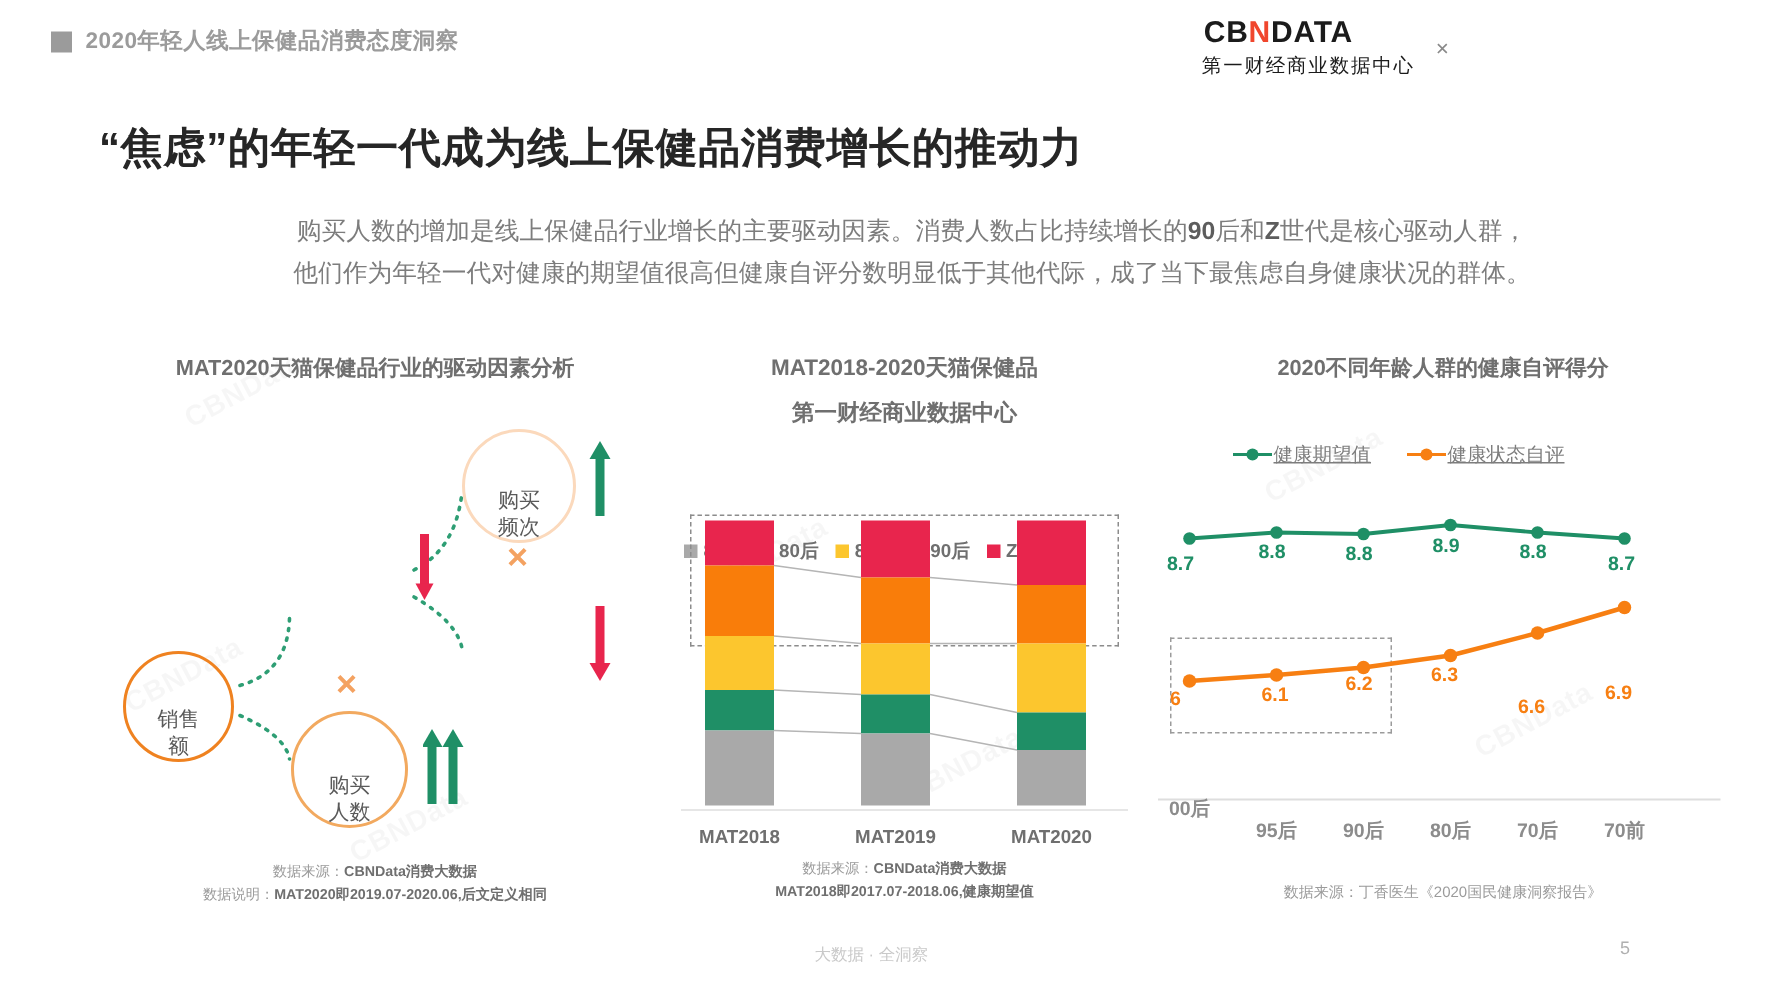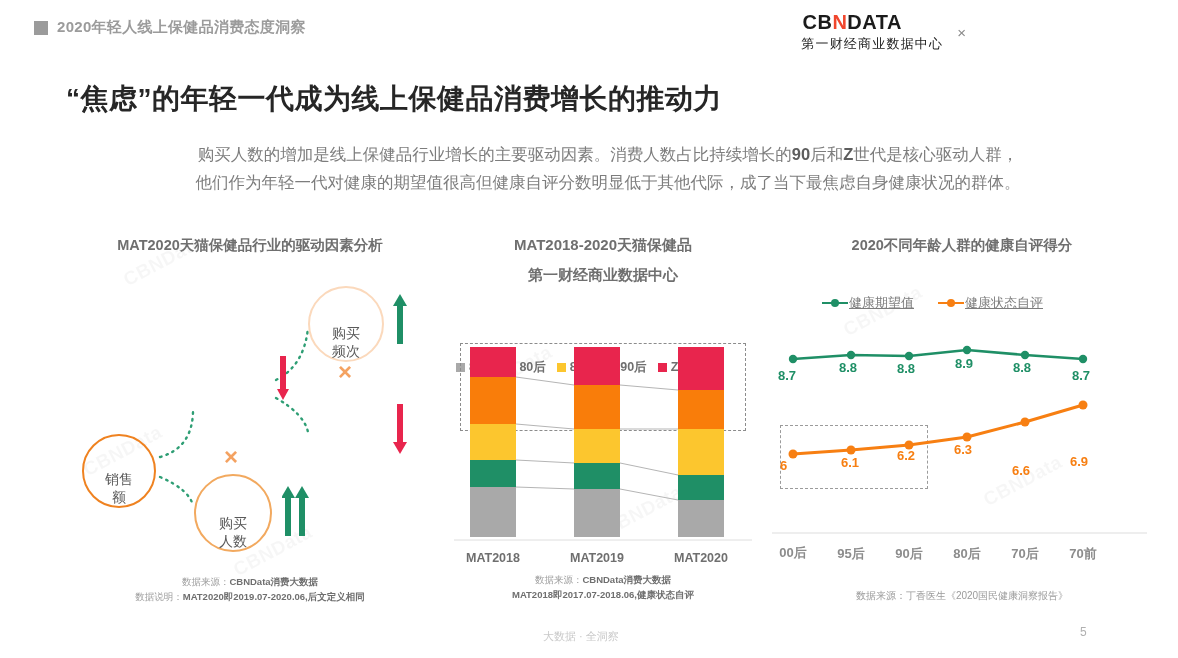--- a/index.html
+++ b/index.html
@@ -219,21 +219,21 @@
     <div class="seg" style="top:160px; height:37px; background:#a9a9a9;"></div>
   </div>
 
   <div class="xlbl" style="left:5px;   top:211px;">MAT2018</div>
   <div class="xlbl" style="left:109px; top:211px;">MAT2019</div>
   <div class="xlbl" style="left:213px; top:211px;">MAT2020</div>
 </div>
 
 <div class="note" style="left:448px; top:572px; width:310px;">
   <div><span>数据来源：</span><b>CBNData消费大数据</b></div>
-  <div><b>MAT2018即2017.07-2018.06,健康状态自评</b></div>
+  <div><b>MAT2018即2017.07-2018.06,健康期望值</b></div>
 </div>
 
 <div class="panel-title" style="left:762px; top:236px; width:400px;">2020不同年龄人群的健康自评得分</div>
 
 <div class="rlgd" style="left:822px; top:294px;">
   <div class="rlgi">
     <span class="rdash" style="background:#1f8f66">
         <span class="rdot" style="background:#1f8f66"></span>
       </span>
     <span>健康期望值</span>
@@ -277,21 +277,21 @@
   <div class="vlbl" style="color:#1f8f66; left:251px; top:30px;">8.8</div>
   <div class="vlbl" style="color:#1f8f66; left:310px; top:38px;">8.7</div>
 
   <div class="vlbl" style="color:#f77f12; left:18px;  top:128px;">6</div>
   <div class="vlbl" style="color:#f77f12; left:79px;  top:125px;">6.1</div>
   <div class="vlbl" style="color:#f77f12; left:135px; top:118px;">6.2</div>
   <div class="vlbl" style="color:#f77f12; left:192px; top:112px;">6.3</div>
   <div class="vlbl" style="color:#f77f12; left:250px; top:97px;margin-top:36px;">6.6</div>
   <div class="vlbl" style="color:#f77f12; left:308px; top:80px;margin-top:44px;">6.9</div>
 
-  <div class="axlbl" style="left:1px;   top:214px;">00后</div>
+  <div class="axlbl" style="left:1px;   top:200px;">00后</div>
   <div class="axlbl" style="left:59px;  top:215px;">95后</div>
   <div class="axlbl" style="left:117px; top:215px;">90后</div>
   <div class="axlbl" style="left:175px; top:215px;">80后</div>
   <div class="axlbl" style="left:233px; top:215px;">70后</div>
   <div class="axlbl" style="left:291px; top:215px;">70前</div>
 </div>
 
 <div class="note" style="left:762px; top:588px; width:400px; font-size:10px;">
   <div><span>数据来源：</span><span>丁香医生《2020国民健康洞察报告》</span></div>
 </div>

